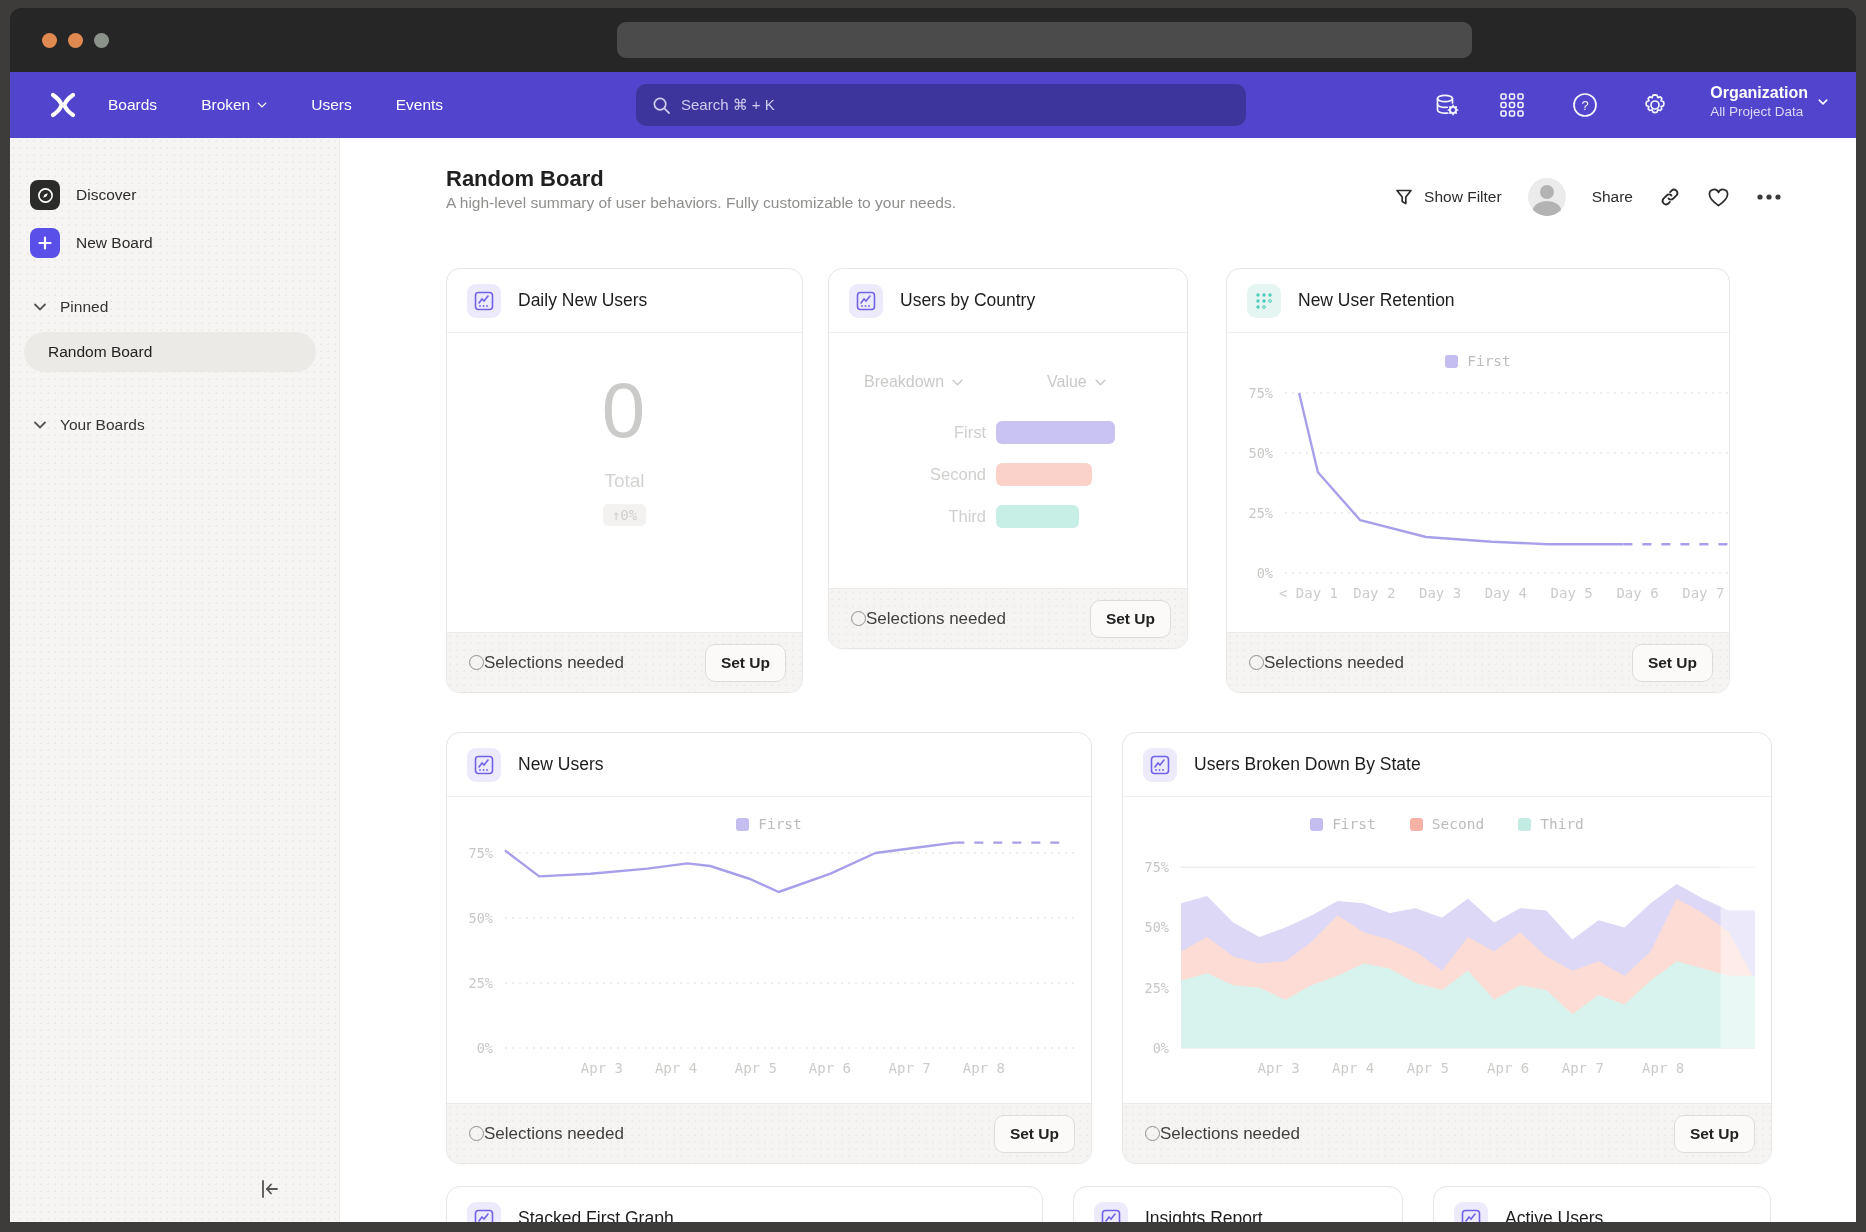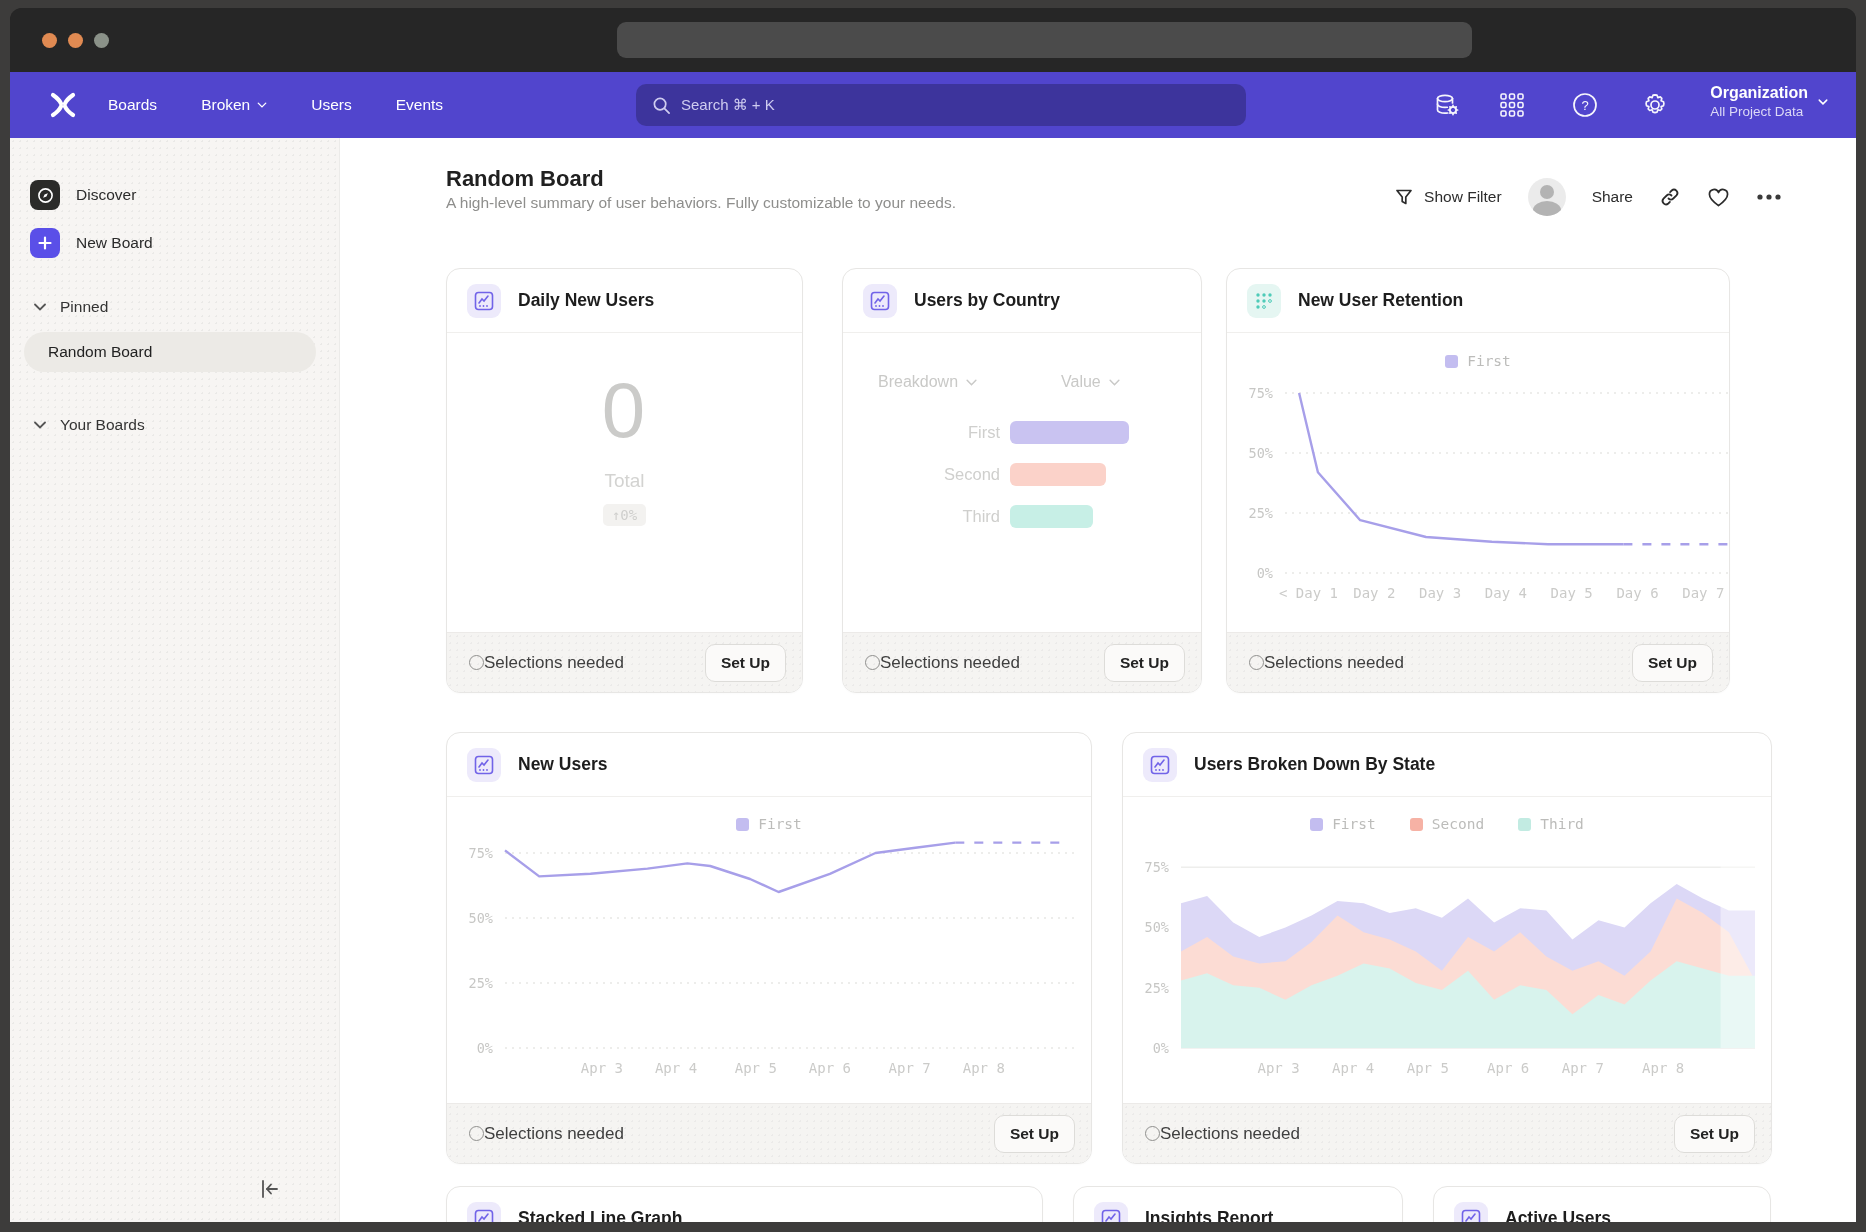--- a/index.html
+++ b/index.html
@@ -54,21 +54,21 @@
   .avatar { width:38px; height:38px; border-radius:50%; background:#ebebeb; overflow:hidden; position:relative; }
   .av-head { position:absolute; left:12px; top:7px; width:14px; height:14px; border-radius:50%; background:#b3b3b3; }
   .av-body { position:absolute; left:5px; top:23px; width:28px; height:18px; border-radius:50% 50% 0 0; background:#b3b3b3; }
 
   
   .card { position:absolute; background:#fff; border:1px solid #e7e6e4; border-radius:14px; box-shadow:0 1px 2px rgba(0,0,0,0.02); overflow:hidden; }
   .card-head { position:absolute; left:0; top:0; right:0; height:64px; border-bottom:1px solid #f0efed; display:flex; align-items:center; padding-left:20px; gap:17px; }
   .card-ico { width:34px; height:34px; border-radius:9px; display:flex; align-items:center; justify-content:center; }
   .card-ico.purple { background:#edeafb; }
   .card-ico.teal { background:#e5f6f2; }
-  .card-title { font-size:17.5px; font-weight:700; color:#1d1d1d; }
+  .card-title { font-size:17.5px; font-weight:400; color:#1d1d1d; }
   .card-foot { position:absolute; left:0; right:0; bottom:0; height:60px; background:#f5f4f2;
                background-image:radial-gradient(rgba(0,0,0,0.04) 1px, transparent 1px); background-size:7px 7px;
                border-top:1px solid #eceae8; display:flex; align-items:center; padding:0 16px 0 22px; }
   .status { display:flex; align-items:center; gap:0; font-size:17px; color:#3f3f3f; }
   .status-dot { width:15px; height:15px; border:1.6px solid #90908e; border-radius:50%; }
   .setup-btn { margin-left:auto; height:38px; padding:0 15px; background:#fbfaf9; border:1px solid #dddcd9; border-radius:10px; font-size:15.5px; font-weight:600; color:#222; display:flex; align-items:center; cursor:pointer; }
 
   
   .bignum-wrap { position:absolute; left:0; right:0; top:96px; text-align:center; }
   .bignum { font-size:78px; font-weight:500; color:#cbcbc9; letter-spacing:2px; }
@@ -289,21 +289,21 @@
           </div>
           <div class="card-foot">
             <div class="status">
               <span class="status-dot"></span>
               <span>Selections needed</span>
             </div>
             <div class="setup-btn">Set Up</div>
           </div>
         </div>
 
-        <div class="card" style="left:502px; top:130px; width:360px; height:425px;">
+        <div class="card" style="left:488px; top:130px; width:360px; height:381px;">
           <div class="card-head">
             <span class="card-ico purple">
               <svg width="20" height="20" viewBox="0 0 20 20">
                   <g stroke="#7163e8" fill="none" stroke-width="1.6">
                     <rect x="1.5" y="1.5" width="17" height="17" rx="3"></rect>
                     <path d="M5 12 l3-4 2 2 4-5" stroke-linecap="round"></path>
                   </g>
                   <g fill="#7163e8">
                     <circle cx="6" cy="15" r=".9"></circle>
                     <circle cx="9.5" cy="15" r=".9"></circle>
@@ -520,21 +520,21 @@
                     <rect x="1.5" y="1.5" width="17" height="17" rx="3"></rect>
                     <path d="M5 12 l3-4 2 2 4-5" stroke-linecap="round"></path>
                   </g>
                   <g fill="#7163e8">
                     <circle cx="6" cy="15" r=".9"></circle>
                     <circle cx="9.5" cy="15" r=".9"></circle>
                     <circle cx="13" cy="15" r=".9"></circle>
                   </g>
                 </svg>
             </span>
-            <span class="card-title">Stacked Line Graph</span>
+            <span class="card-title">Stacked First Graph</span>
           </div>
         </div>
         <div class="card" style="left:733px; top:1048px; width:330px; height:160px;">
           <div class="card-head">
             <span class="card-ico purple">
               <svg width="20" height="20" viewBox="0 0 20 20">
                   <g stroke="#7163e8" fill="none" stroke-width="1.6">
                     <rect x="1.5" y="1.5" width="17" height="17" rx="3"></rect>
                     <path d="M5 12 l3-4 2 2 4-5" stroke-linecap="round"></path>
                   </g>

